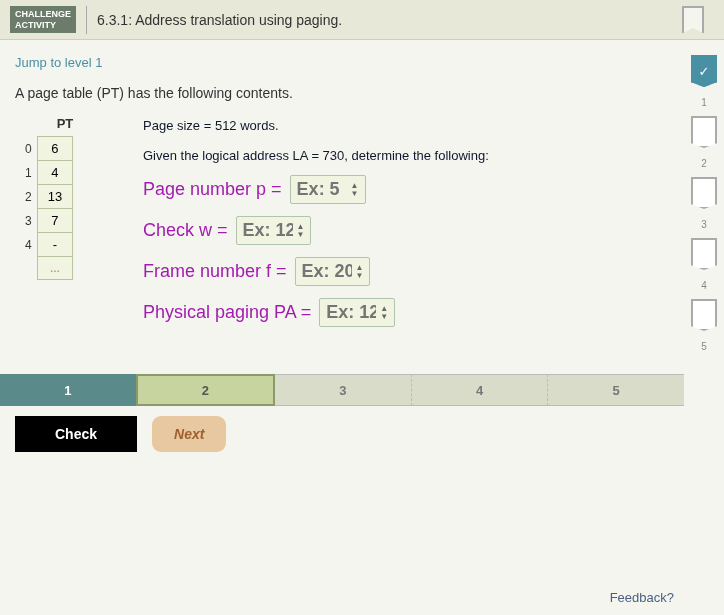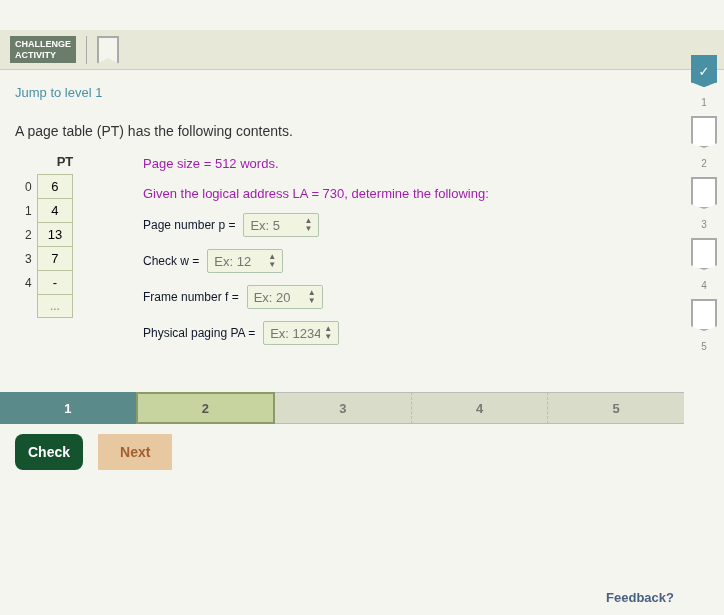--- a/index.html
+++ b/index.html
@@ -14,21 +14,20 @@
     }
 
     
     .header {
       display: flex;
       align-items: center;
       background: #e8e8d8;
       border-bottom: 1px solid #ccc;
       height: 40px;
       padding: 0 10px;
-      margin-top: 30px;
     }
     .header-badge {
       background: #6b7c6b;
       color: white;
       font-size: 9px;
       font-weight: bold;
       padding: 3px 5px;
       line-height: 1.2;
       margin-right: 10px;
       min-width: 60px;
@@ -100,21 +99,21 @@
     .main-content {
       padding: 15px 50px 15px 15px;
       margin-right: 40px;
     }
 
     .jump-link {
       color: #4a90a4;
       text-decoration: none;
       font-size: 13px;
       display: block;
-      margin-bottom: 23px;
+      margin-bottom: 15px;
     }
 
     .intro-text {
       font-size: 14px;
       color: #333;
       margin-bottom: 15px;
     }
 
     
     .content-columns {
@@ -160,51 +159,52 @@
       color: #888;
       font-size: 12px;
     }
 
     
     .right-panel {
       flex: 1;
     }
     .info-text {
       font-size: 13px;
-      color: #a21caf;
+      color: #0f172a;
       margin-bottom: 10px;
       line-height: 1.5;
     }
 
     .form-row {
       display: flex;
       align-items: center;
       margin-bottom: 12px;
     }
     .form-label {
-      font-size: 12px;
-      color: #0f172a;
+      font-size: 18px;
+      color: #a21caf;
       margin-right: 8px;
     }
     .spinner-input {
       display: flex;
       align-items: center;
       border: 1px solid #b0c4b0;
       background: #f0f4e0;
       padding: 3px 6px;
       border-radius: 2px;
       min-width: 70px;
     }
     .spinner-input input {
       border: none;
       background: transparent;
-      font-size: 13px;
+      font-size: 18px;
       color: #a21caf;
       width: 50px;
       outline: none;
+      font-weight: bold;
     }
     .spinner-arrows {
       display: flex;
       flex-direction: column;
       margin-left: 4px;
     }
     .spinner-arrow {
       font-size: 8px;
       color: #666;
       line-height: 1;
@@ -252,60 +252,62 @@
       border-right: none;
     }
 
     
     .buttons-row {
       display: flex;
       gap: 15px;
       margin-top: 8px;
     }
     .btn-check {
-      background: #14532d;
+      background: #000000;
       color: white;
       border: none;
-      padding: 10px 13px;
+      padding: 10px 40px;
       font-size: 14px;
       font-weight: bold;
       cursor: pointer;
-      border-radius: 8px;
+      border-radius: 0;
     }
     .btn-next {
       background: #e8c8a0;
       color: #a06030;
       border: none;
       padding: 10px 22px;
       font-size: 14px;
       font-weight: bold;
       cursor: pointer;
-      border-radius: 1px;
+      border-radius: 9px;
+      font-style: italic;
     }
 
     
     .feedback-link {
       position: absolute;
       bottom: 10px;
       right: 50px;
       color: #4a6080;
       font-size: 13px;
-      font-weight: bold;
+      font-weight: normal;
       text-decoration: none;
     }
   </style>
 </head>
 <body>
 
 <div class="header">
   <div class="header-badge">
     <span>CHALLENGE</span><br>
     <span>ACTIVITY</span>
   </div>
   <div class="header-divider"></div>
+  <span class="header-title">6.3.1: Address translation using paging.</span>
   <div class="header-bookmark"></div>
 </div>
 
 <div class="right-sidebar">
   <div class="level-badge active">
     <span class="check">✓</span>
   </div>
   <span class="level-num">1</span>
 
   <div class="level-badge"></div>

